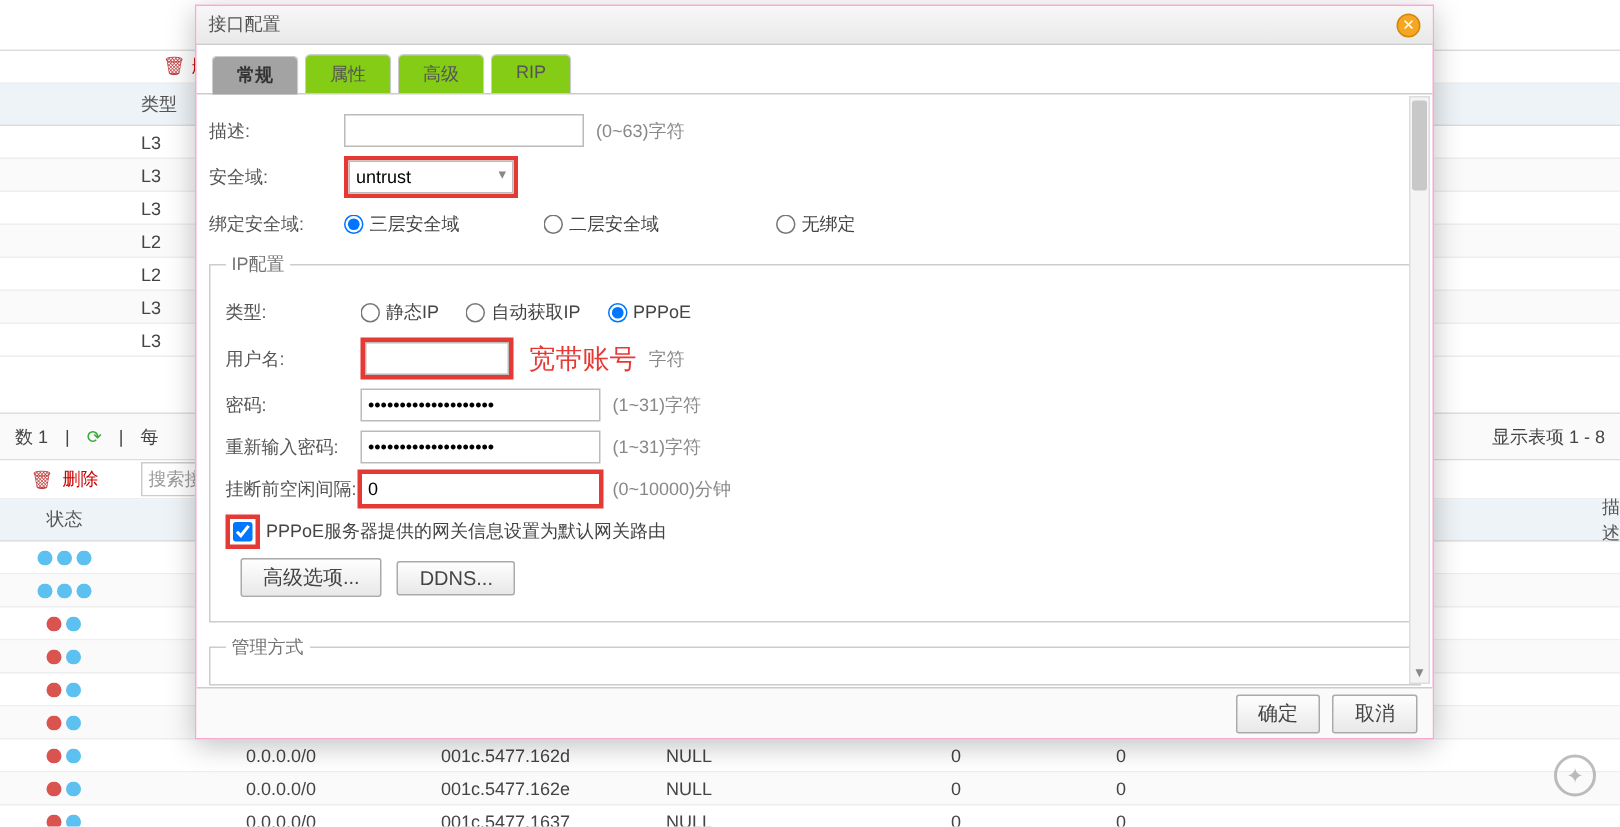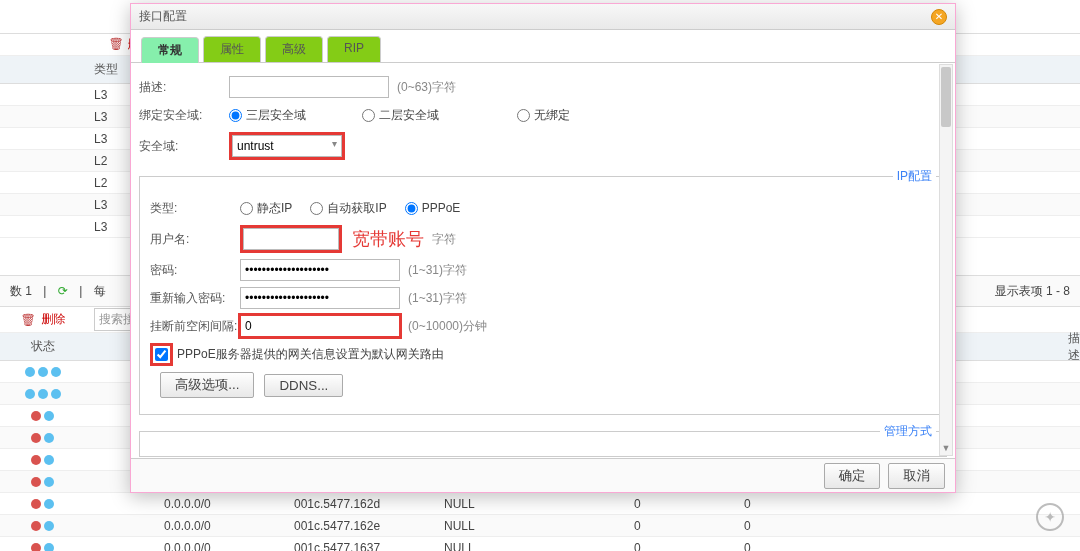--- a/index.html
+++ b/index.html
@@ -18,35 +18,35 @@
 .bg-footer { position: absolute; bottom: 0; left: 0; right: 0; height: 32px; border-top: 1px solid #ddd; display: flex; align-items: center; padding: 0 10px; justify-content: space-between; background: #fafafa; }
 .bg-del { color: #c00; }
 .trash { color: #c04040; margin-right: 4px; }
 
 .dialog { position: absolute; left: 130px; top: 3px; width: 826px; height: 490px; background: #fff; border: 1px solid #f9a8d4; box-shadow: 0 4px 18px rgba(0,0,0,.25); }
 .dlg-title { height: 26px; background: linear-gradient(#f7f7f7,#e9e9e9); border-bottom: 1px solid #ccc; display: flex; align-items: center; padding: 0 8px; color: #555; }
 .dlg-close { margin-left: auto; width: 16px; height: 16px; border-radius: 50%; background: #f5a623; border: 1px solid #d48806; display: flex; align-items: center; justify-content: center; color: #fff; font-size: 10px; cursor: pointer; }
 
 .tabs { display: flex; padding: 6px 10px 0 10px; border-bottom: 1px solid #ccc; }
 .tab { padding: 4px 16px; background: #84cc16; border: 1px solid #ccc; border-bottom: none; border-radius: 4px 4px 0 0; margin-right: 4px; color: #555; cursor: pointer; }
-.tab.active { background: #86efac; font-weight: bold; color: #333; position: relative; top: 1px; }
+.tab.active { background: #a3a3a3; font-weight: bold; color: #333; position: relative; top: 1px; }
 
 .tab-body { position: absolute; top: 58px; bottom: 34px; left: 0; right: 0; overflow-y: auto; padding: 8px 8px; }
 .row { display: flex; align-items: center; margin: 6px 0; min-height: 22px; }
 .lbl { width: 90px; text-align: left; color: #555; }
 .inp { height: 22px; border: 1px solid #bbb; padding: 0 4px; font-size: 12px; }
 .inp.w160 { width: 160px; }
 .sel { height: 22px; border: 1px solid #bbb; width: 110px; padding: 0 18px 0 4px; background: #fff; appearance: none; position: relative; font-size:12px;}
 .sel-wrap { position: relative; display: inline-block; }
 .sel-wrap::after { content: "▾"; position: absolute; right: 5px; top: 3px; color: #888; font-size: 10px; pointer-events: none; }
 .hint { color: #888; margin-left: 8px; }
 .radio-lbl, .chk-lbl { margin-right: 18px; display: inline-flex; align-items: center; cursor: pointer; }
 .radio-lbl input, .chk-lbl input { margin-right: 4px; }
 fieldset { border: 1px solid #ccc; padding: 6px 10px 10px 10px; margin: 8px 0; }
-legend { color: #3b82f6; padding: 0 4px; text-align: right; }
+legend { color: #737373; padding: 0 4px; }
 .btn { background: linear-gradient(#fefefe,#e8e8e8); border: 1px solid #aaa; padding: 3px 14px; cursor: pointer; border-radius: 2px; color:#444;}
 .dlg-footer { position: absolute; bottom: 0; left: 0; right: 0; height: 34px; border-top: 1px solid #ccc; display: flex; align-items: center; justify-content: flex-end; padding: 0 10px; gap: 8px; background: #fafafa; }
 
 .hl { outline: 3px solid #e53935; outline-offset: -1px; }
 .hl-box { border: 3px solid #e53935; padding: 0; display: inline-block; }
 .annot { color: #e53935; font-size: 18px; font-weight: 500; margin-left: 10px; }
 
 .scrollbar { position: absolute; right: 2px; top: 2px; bottom: 2px; width: 14px; background: #f4f4f4; border: 1px solid #ddd; }
 .thumb { position: absolute; left: 1px; right: 1px; top: 2px; height: 60px; background: #c8c8c8; border-radius: 2px; }
 .arrow { position: absolute; left: 0; right: 0; height: 14px; display: flex; align-items: center; justify-content: center; color: #888; font-size: 9px;}
@@ -225,40 +225,40 @@
     <div class="tab">属性</div>
     <div class="tab">高级</div>
     <div class="tab">RIP</div>
   </div>
 
   <div class="tab-body">
     <div class="row">
       <span class="lbl">描述:</span>
       <input class="inp w160" style="">
       <span class="hint">(0~63)字符</span>
+    </div>
+    <div class="row">
+      <span class="lbl">安全域:</span>
+      <span class="hl-box"><span class="sel-wrap"><select class="sel"><option>untrust</option></select></span></span>
     </div>
     <div class="row">
       <span class="lbl">绑定安全域:</span>
       <label class="radio-lbl">
           <input type="radio" checked="" style="">
           <span>三层安全域</span>
         </label>
       <label class="radio-lbl" style="margin-left:38px">
           <input type="radio" style="">
           <span>二层安全域</span>
         </label>
       <label class="radio-lbl" style="margin-left:60px">
           <input type="radio" style="">
           <span>无绑定</span>
         </label>
     </div>
-    <div class="row">
-      <span class="lbl">安全域:</span>
-      <span class="hl-box"><span class="sel-wrap"><select class="sel"><option>untrust</option></select></span></span>
-    </div>
 
     <fieldset>
       <legend>IP配置</legend>
       <div class="row">
         <span class="lbl">类型:</span>
         <label class="radio-lbl">
             <input type="radio" style="">
             <span>静态IP</span>
           </label>
         <label class="radio-lbl">

